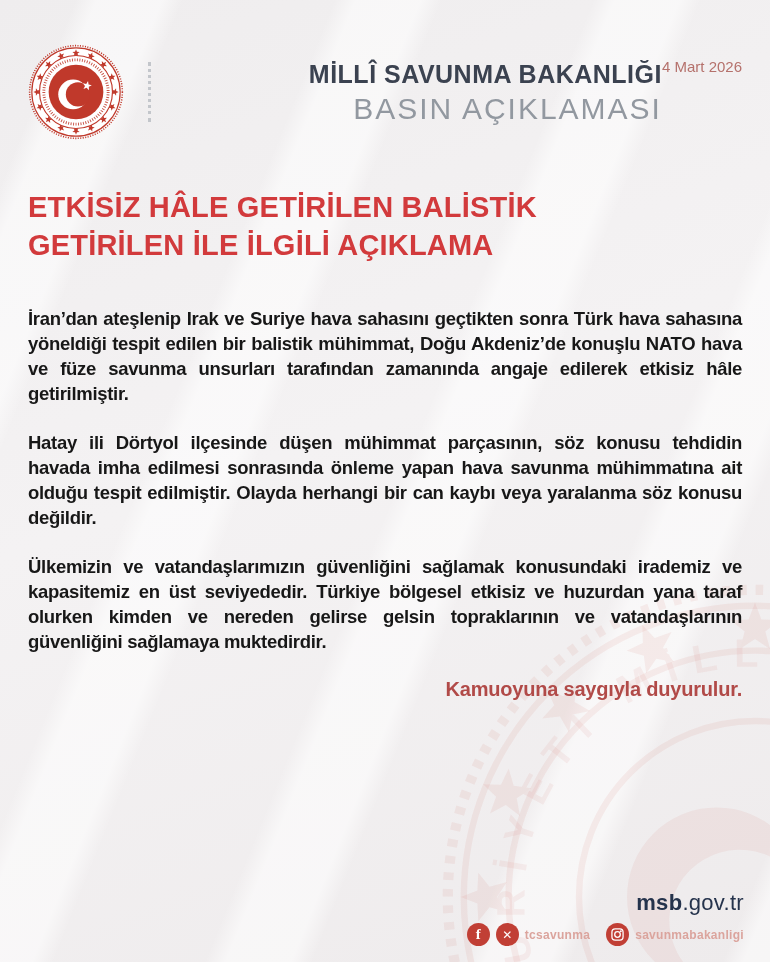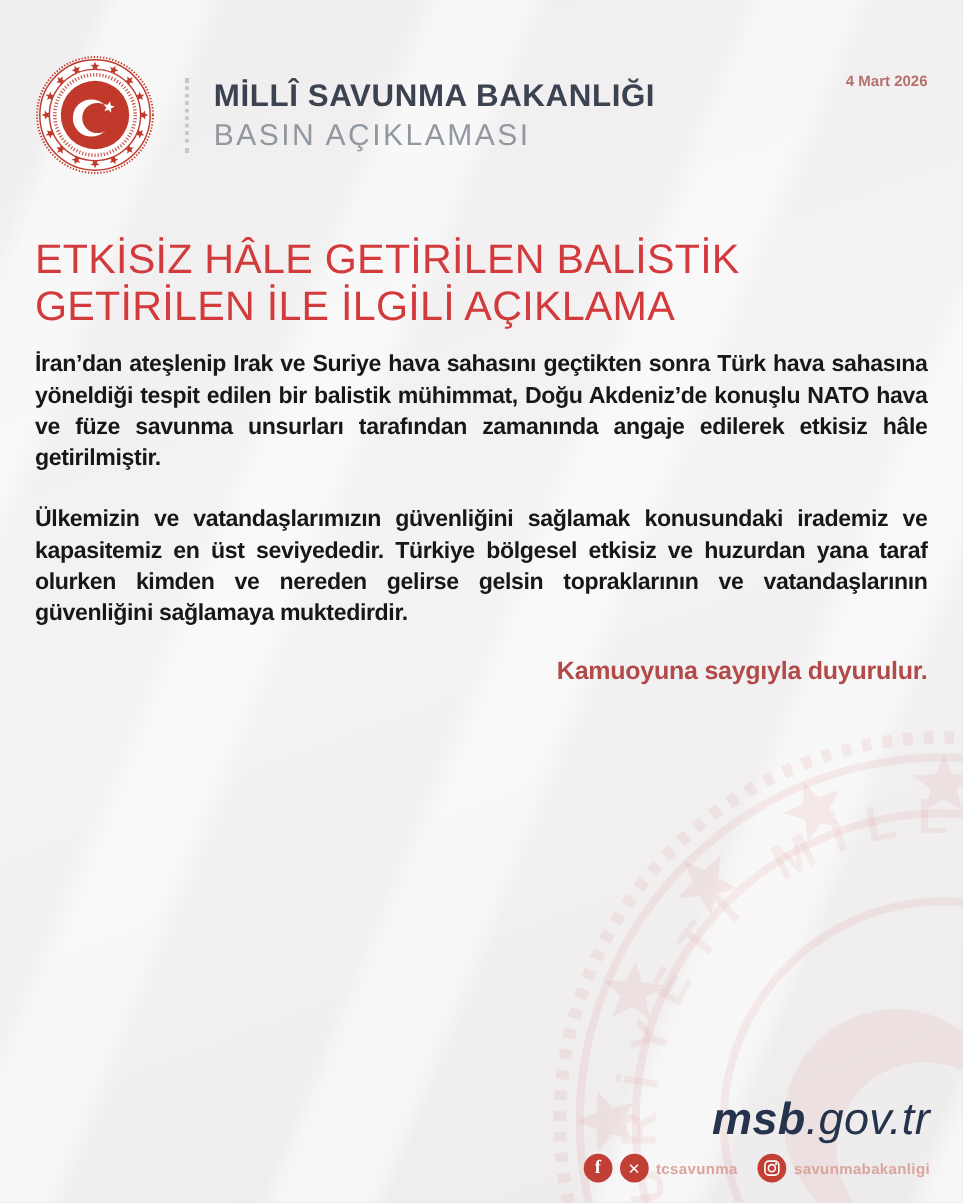--- a/index.html
+++ b/index.html
@@ -29,58 +29,58 @@
   .header {
     position:absolute; top:44px; left:28px; right:28px;
     display:flex; align-items:center;
   }
   .logo { width:96px; height:96px; flex:0 0 auto; }
   .hdr-divider {
     width:0; height:60px;
     border-left:3px dotted #c3c6cb;
     margin:0 20px 0 24px;
   }
-  .hdr-text { flex:1 1 auto; padding-top:2px; }
+  .hdr-text { flex:1 1 auto; padding-top:2px;text-align:right; }
   .hdr-ministry {
     font-size:25px; font-weight:700; color:#3b4250;
     letter-spacing:.5px; line-height:1.15;
   }
   .hdr-subtitle {
-    font-size:24px; font-weight:400; color:#9298a0;
+    font-size:30px; font-weight:400; color:#9298a0;
     letter-spacing:2px; margin-top:3px;
   }
   .hdr-date {
     align-self:flex-start; margin-top:14px;
-    font-size:12px; font-weight:700; color:#b5716c;
+    font-size:15px; font-weight:400; color:#b5716c;
     white-space:nowrap;
   }
   
   .main {
     position:absolute; top:188px; left:28px; width:714px;
   }
   .headline {
-    color:#d23a3c; font-weight:400;
-    font-size:33px; line-height:38px; letter-spacing:.2px;
-  }
-  .body-text { margin-top:14px; }
+    color:#d23a3c; font-weight:700;
+    font-size:29px; line-height:38px; letter-spacing:.2px;
+  }
+  .body-text { margin-top:42px; }
   .body-text p {
     font-size:18.5px; font-weight:700; color:#171717;
     line-height:25px; letter-spacing:-.3px;
     text-align:justify; margin-bottom:24px;
   }
   .closing {
     font-size:20px; font-weight:700; color:#b14a48;
     letter-spacing:-.2px; margin-top:2px;text-align:right;
   }
   
   .footer {
     position:absolute; right:26px; bottom:16px;
     text-align:right;
   }
-  .website { font-size:36px; color:#25334c; letter-spacing:.3px;font-style:italic; }
+  .website { font-size:22px; color:#25334c; letter-spacing:.3px; }
   .website .w-bold { font-weight:800; }
   .website .w-rest { font-weight:500; }
   .social-row {
     margin-top:7px;
     display:flex; align-items:center; justify-content:flex-end;
     gap:6px;
   }
   .soc-circle {
     width:23px; height:23px; border-radius:50%;
     background:#c13f35; color:#fff;
@@ -181,20 +181,21 @@
   </div>
 
   <div class="main">
     <div class="headline">
       <div>ETKİSİZ HÂLE GETİRİLEN BALİSTİK</div>
       <div>GETİRİLEN İLE İLGİLİ AÇIKLAMA</div>
     </div>
 
     <div class="body-text">
       <p>İran’dan ateşlenip Irak ve Suriye hava sahasını geçtikten sonra Türk hava sahasına yöneldiği tespit edilen bir balistik mühimmat, Doğu Akdeniz’de konuşlu NATO hava ve füze savunma unsurları tarafından zamanında angaje edilerek etkisiz hâle getirilmiştir.</p>
+      <p>Hatay ili Dörtyol ilçesinde düşen mühimmat parçasının, söz konusu tehdidin havada imha edilmesi sonrasında önleme yapan hava savunma mühimmatına ait olduğu tespit edilmiştir. Olayda herhangi bir can kaybı veya yaralanma söz konusu değildir.</p>
       <p>Ülkemizin ve vatandaşlarımızın güvenliğini sağlamak konusundaki irademiz ve kapasitemiz en üst seviyededir. Türkiye bölgesel etkisiz ve huzurdan yana taraf olurken kimden ve nereden gelirse gelsin topraklarının ve vatandaşlarının güvenliğini sağlamaya muktedirdir.</p>
       <div class="closing">Kamuoyuna saygıyla duyurulur.</div>
     </div>
   </div>
 
   <div class="footer">
     <div class="website">
       <span class="w-bold">msb</span><span class="w-rest">.gov.tr</span>
     </div>
     <div class="social-row">

